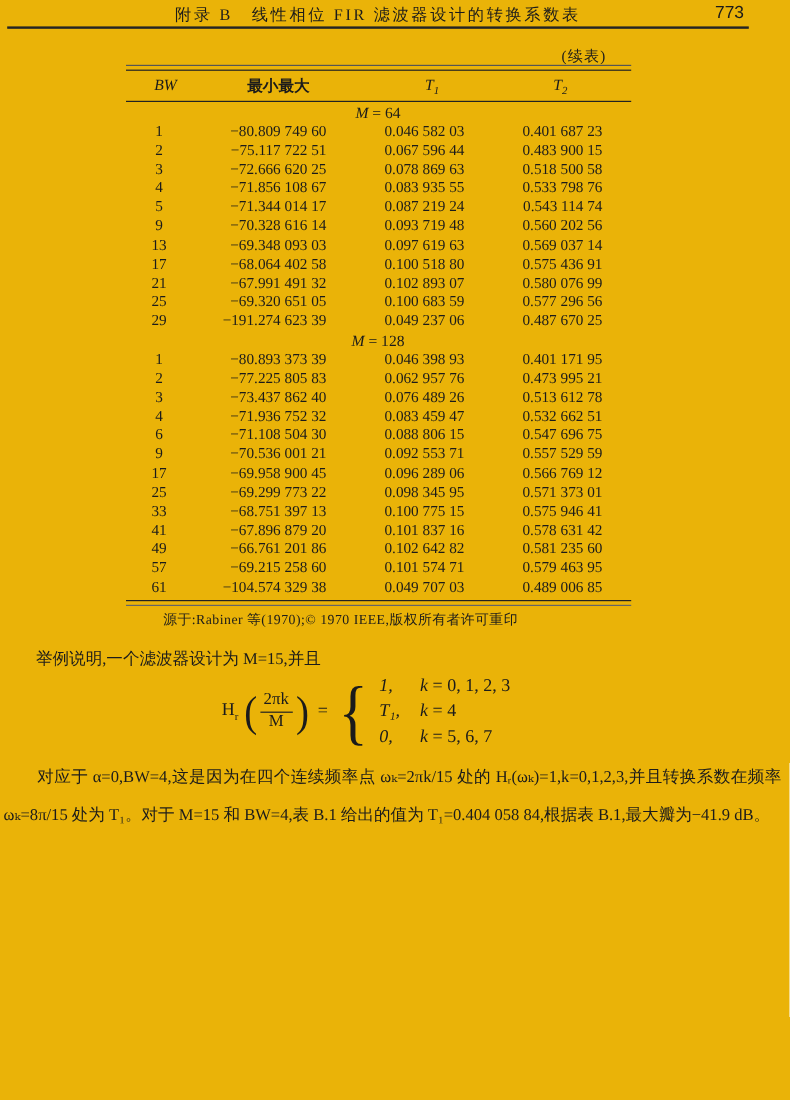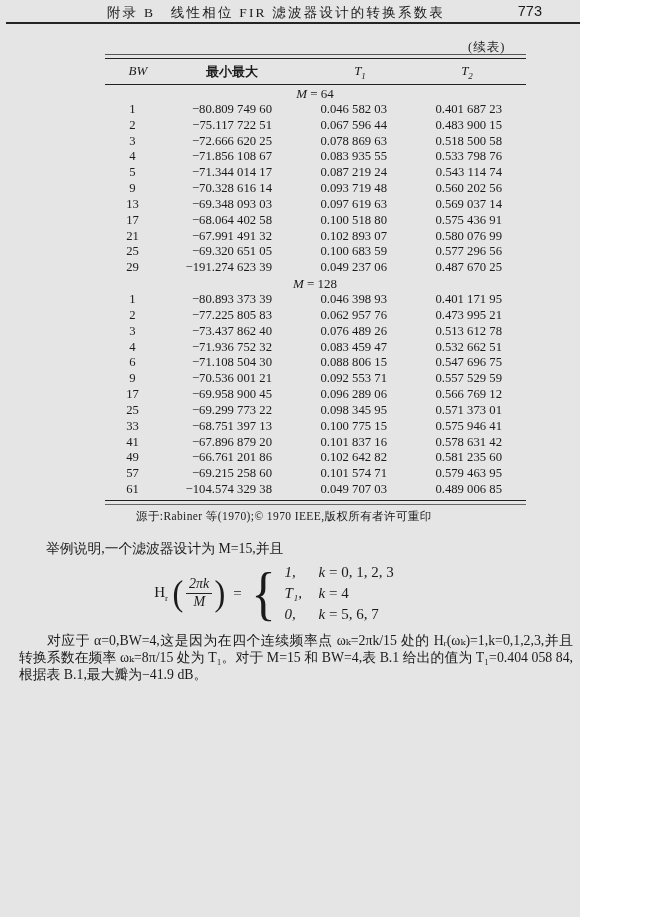--- a/index.html
+++ b/index.html
@@ -1,17 +1,17 @@
 <!DOCTYPE html>
 <html><head>
 <meta charset="utf-8">
 <style>
   html,body{margin:0;padding:0;background:#ffffff;}
   .page{
-    position:relative;width:580px;height:917px;background:#e5e5e5;
+    position:relative;width:658px;height:917px;background:#eab308;
     font-family:"Liberation Serif","DejaVu Serif",serif;color:#1b1b1b;
     overflow:hidden;
   }
   
   .running-head{position:absolute;top:4px;left:6px;right:34px;height:18px;}
   .head-title{
     position:absolute;left:0;right:0;text-align:center;
     font-size:13.5px;letter-spacing:2.2px;font-weight:500;
   }
   .page-number{
@@ -37,39 +37,39 @@
   .tbody{padding-top:1px;}
   .sect{width:420px;text-align:center;line-height:15.85px;font-size:13px;}
   .trow{display:grid;grid-template-columns:55px 112px 115px 115px;line-height:15.85px;font-size:12.7px;}
   .tc{white-space:pre;}
   .c1{text-align:center;}
   .c2,.c3,.c4{text-align:right;}
   .rule-bottom{height:3px;border-top:1.6px solid #222;border-bottom:1px solid #666;margin-top:2px;}
   
   .source{position:absolute;left:136px;top:509px;font-size:11.5px;letter-spacing:.4px;}
   
-  .body-text{position:absolute;left:19px;right:7px;top:540px;font-size:13.8px;}
+  .body-text{position:absolute;left:3px;right:7px;top:540px;font-size:13.8px;}
   .intro{margin:0;text-indent:27px;line-height:18px;}
   .formula{
     display:flex;justify-content:center;align-items:center;
     height:66px;margin:2px 0 4px 0;transform:translateX(-22px);
     font-size:15px;
   }
   .f-lhs{margin-right:2px;}
   .paren{font-size:36px;font-weight:300;line-height:1;margin:0 2px;transform:scaleX(.9);}
-  .frac{display:inline-block;text-align:center;font-size:14px;font-style:italic;line-height:1.15;vertical-align:middle;}
+  .frac{display:inline-block;text-align:center;font-size:14px;line-height:1.15;vertical-align:middle;}
   .frac .num{display:block;padding:0 3px;}
   .frac .den{display:block;border-top:1.1px solid #222;}
   .f-eq{margin:0 7px 0 5px;}
   .brace{font-size:60px;font-weight:200;line-height:.8;margin-right:7px;transform:scaleX(.85);}
   .cases{display:flex;flex-direction:column;gap:1px;}
   .case-row{display:flex;line-height:20px;}
   .case-val{width:34px;font-style:italic;}
   .case-cond .cvar{font-style:italic;}
-  .para{margin:6px 0 0 0;line-height:17px;text-align:justify;text-indent:28px;}
+  .para{margin:6px 0 0 0;line-height:31px;text-align:justify;text-indent:28px;}
 </style>
 </head>
 <body>
 
 <div class="page">
 
   <div class="running-head">
     <div class="head-title">附录 B　线性相位 FIR 滤波器设计的转换系数表</div>
     <div class="page-number">773</div>
   </div>

